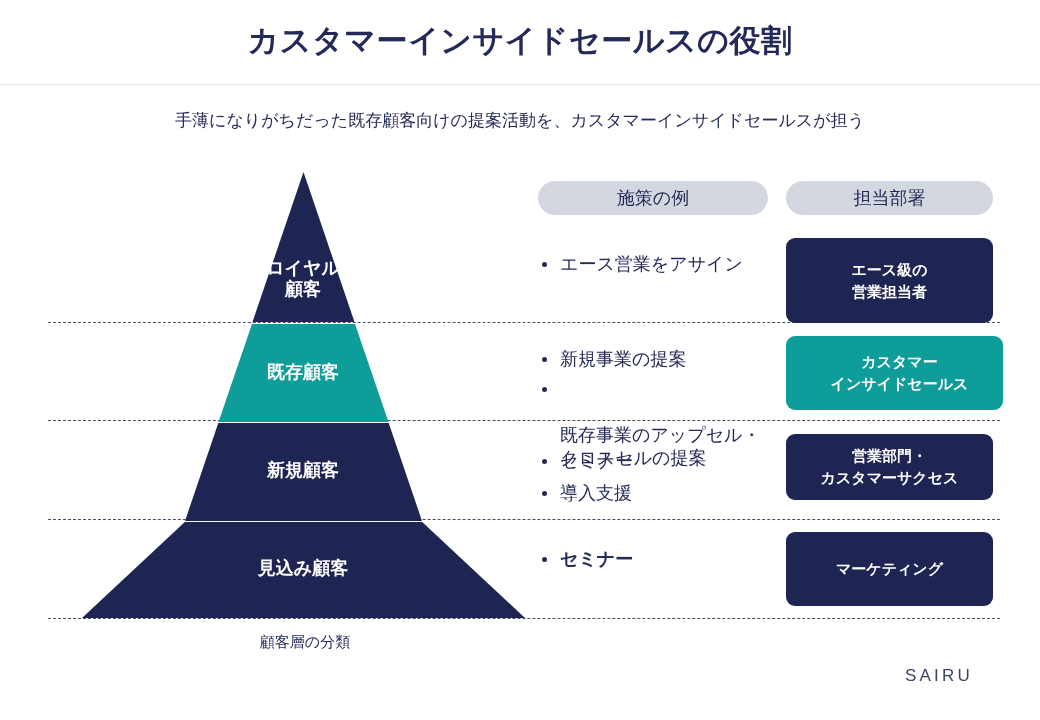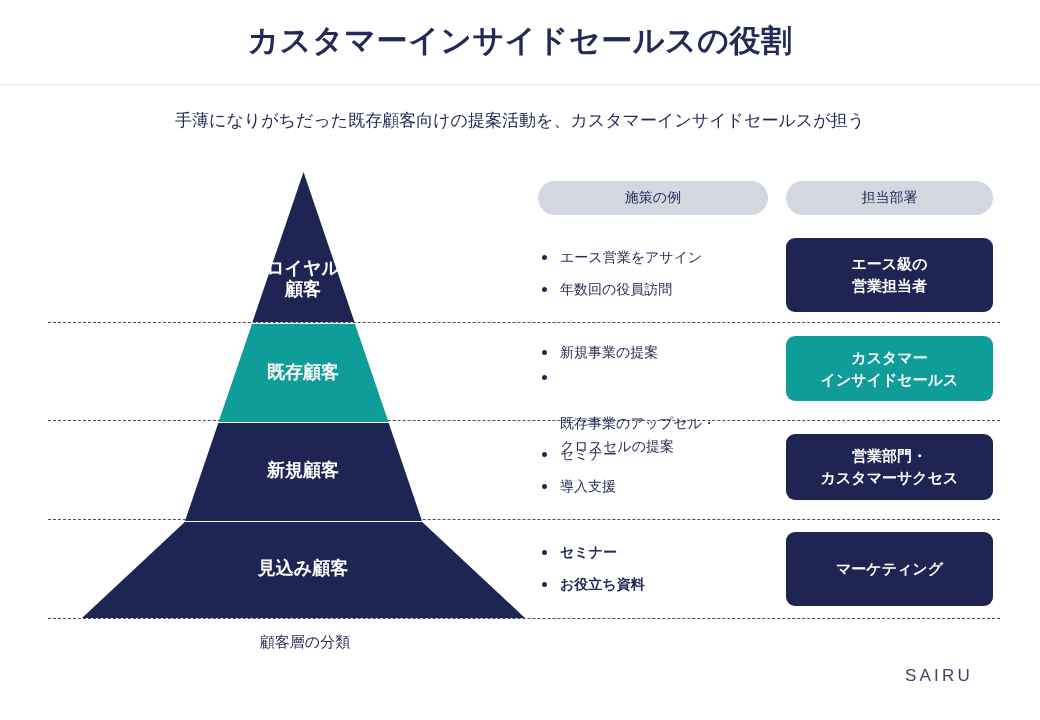--- a/index.html
+++ b/index.html
@@ -92,42 +92,43 @@
     color: #232a57;
   }
 
   
   .col-pill {
     position: absolute;
     height: 34px;
     background: #d3d8e0;
     border-radius: 17px;
     color: #232a57;
-    font-size: 14px;
+    font-size: 18px;
     display: flex;
     align-items: center;
     justify-content: center;
     font-weight: normal;
   }
   #pill-measures { left: 538px; top: 181px; width: 230px; }
   #pill-owner    { left: 786px; top: 181px; width: 207px; }
 
   
   .measure-group {
     position: absolute;
     left: 538px;
     width: 248px;
   }
   .measure-item {
     position: relative;
     padding-left: 22px;
-    font-size: 14px;
+    font-size: 18px;
     line-height: 23px;
     color: #232a57;
     margin-bottom: 9px;
+    margin-top: 7px;
   }
   .measure-item:last-child { margin-bottom: 0; }
   .measure-item .dot {
     position: absolute;
     left: 4px;
     top: 9px;
     width: 5px;
     height: 5px;
     border-radius: 50%;
     background: #232a57;
@@ -198,62 +199,54 @@
   <div id="caption">顧客層の分類</div>
 
   <div class="col-pill" id="pill-measures">施策の例</div>
   <div class="col-pill" id="pill-owner">担当部署</div>
 
   <div class="measure-group" style="top:246px;">
     <div class="measure-item">
       <span class="dot"></span>
       <span>エース営業をアサイン</span>
     </div>
-    <div class="measure-item">
-      <span class="dot"></span>
-      <span>年数回の役員訪問</span>
-    </div>
-  </div>
-  <div class="owner-box" style="top:238px; height:74px; background:#1e2553;">エース級の
+  </div>
+  <div class="owner-box" style="top:238px; height:85px; background:#1e2553;">エース級の
 営業担当者</div>
 
   <div class="measure-group tight" style="top:341px;">
     <div class="measure-item">
       <span class="dot"></span>
       <span>新規事業の提案</span>
     </div>
     <div class="measure-item" style="white-space:pre-line;">
       <span class="dot"></span>
       <span>既存事業のアップセル・
 クロスセルの提案</span>
     </div>
   </div>
-  <div class="owner-box" style="top:336px; height:65px; background:#0f9d9a;">カスタマー
+  <div class="owner-box" style="top:336px; height:74px; background:#0f9d9a;padding-left:10px;">カスタマー
 インサイドセールス</div>
 
   <div class="measure-group" style="top:443px;">
     <div class="measure-item">
       <span class="dot"></span>
       <span>セミナー</span>
     </div>
     <div class="measure-item">
       <span class="dot"></span>
       <span>導入支援</span>
     </div>
   </div>
   <div class="owner-box" style="top:434px; height:66px; background:#1e2553;">営業部門・
 カスタマーサクセス</div>
 
   <div class="measure-group" style="top:541px;font-weight:bold;">
     <div class="measure-item">
       <span class="dot"></span>
       <span>セミナー</span>
     </div>
-    <div class="measure-item">
-      <span class="dot"></span>
-      <span>お役立ち資料</span>
-    </div>
   </div>
   <div class="owner-box" style="top:532px; height:74px; background:#1e2553;">マーケティング</div>
 
   <div id="logo">SAIRU</div>
 
 </div>
 
 </body></html>

